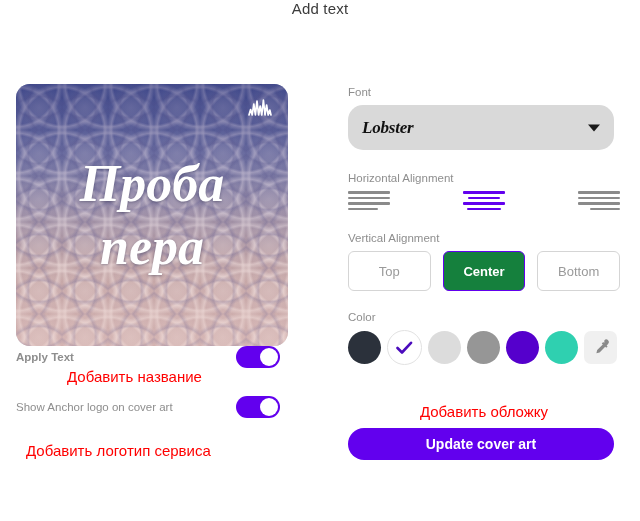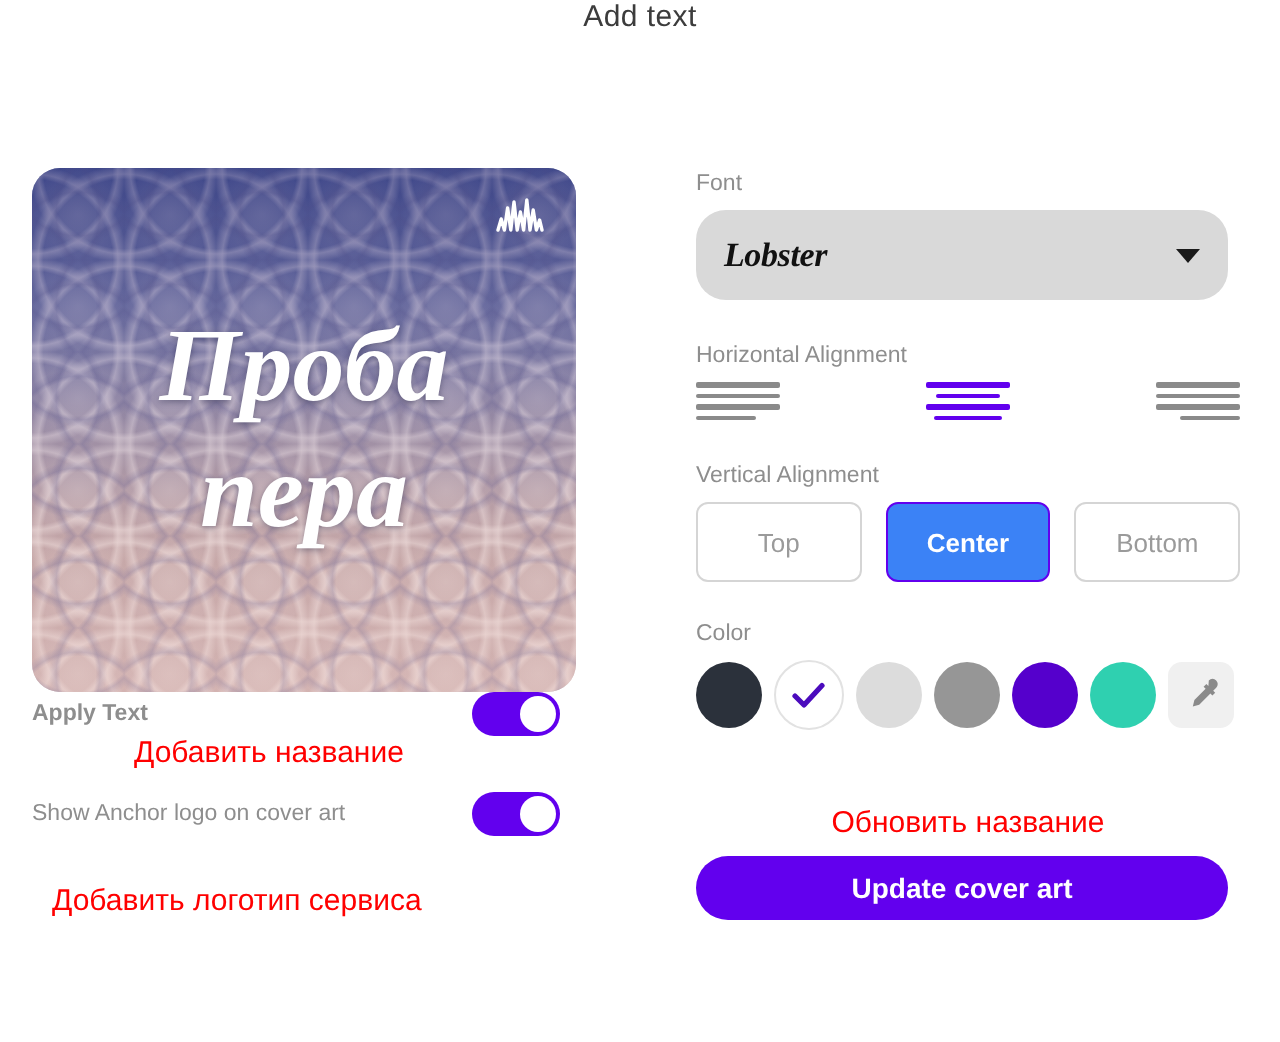--- a/index.html
+++ b/index.html
@@ -242,21 +242,21 @@
     border: 1px solid #d5d5d5;
     border-radius: 6px;
     background: #ffffff;
     color: #9a9a9a;
     font-size: 13px;
     display: flex;
     align-items: center;
     justify-content: center;
   }
   .valign-btn.active {
-    background: #3b82f6;
+    background: #15803d;
     border-color: #6200ee;
     color: #ffffff;
     font-weight: 600;
   }
 
   
   #color-row {
     display: flex;
     align-items: center;
     gap: 6px;
@@ -400,16 +400,16 @@
     <div class="swatch" style="background:#969696;"></div>
     <div class="swatch" style="background:#5500cc;"></div>
     <div class="swatch" style="background:#2fd0b0;"></div>
     <div id="eyedropper-button">
       <svg width="20" height="20" viewBox="0 0 20 20">
         <path d="M13.4 2.2 a2.6 2.6 0 0 1 3.7 3.7 l-1.5 1.5 1 1 -1.4 1.4 -1-1 -5.6 5.6 -3.2 .8 .8 -3.2 5.6 -5.6 -1-1 1.4 -1.4 1 1 z" fill="#8a8a8a"></path>
       </svg>
     </div>
   </div>
 
-  <div id="ru-update-cover" class="ru-note">Обновить название</div>
+  <div id="ru-update-cover" class="ru-note">Добавить обложку</div>
   <div id="update-cover-art-button">Update cover art</div>
 
 </div>
 
 </body></html>

